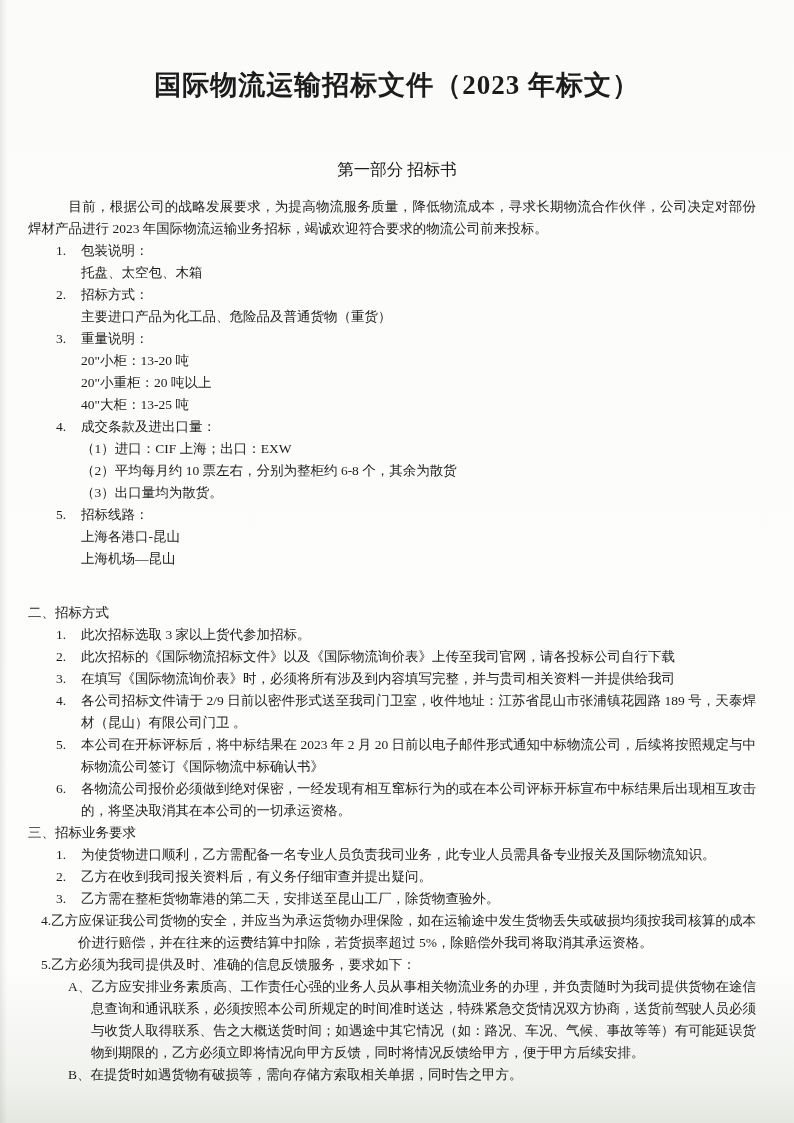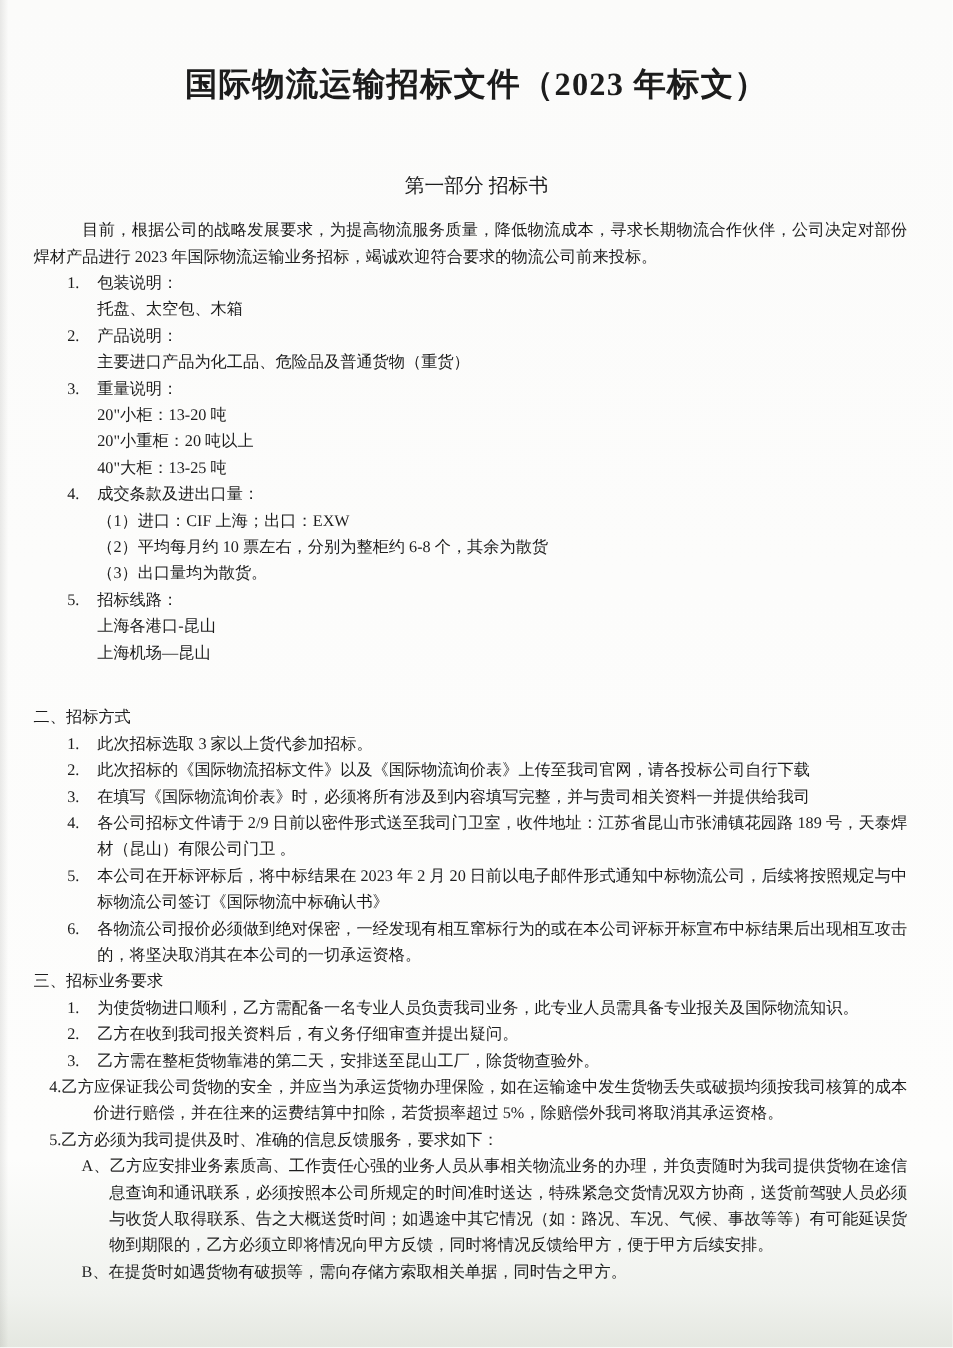--- a/index.html
+++ b/index.html
@@ -16,21 +16,21 @@
   .page::before {
     content: "";
     position: absolute;
     left: 0; top: 0; bottom: 0;
     width: 7px;
     background: linear-gradient(90deg, rgba(60,60,55,0.10), rgba(60,60,55,0));
     pointer-events: none;
   }
   .title {
     margin: 0;
-    padding-top: 52px;
+    padding-top: 67px;
     text-align: center;
     font-size: 27px;
     font-weight: bold;
     letter-spacing: 1px;
   }
   .part {
     margin: 0;
     margin-top: 56px;
     text-align: center;
     font-size: 16.5px;
@@ -75,21 +75,21 @@
 
 
     <div class="li">
       <span class="n">1.</span>
       <span class="t">包装说明：</span>
     </div>
     <p class="sub">托盘、太空包、木箱</p>
 
     <div class="li">
       <span class="n">2.</span>
-      <span class="t">产品说明：</span>
+      <span class="t">招标方式：</span>
     </div>
     <p class="sub">主要进口产品为化工品、危险品及普通货物（重货）</p>
 
     <div class="li">
       <span class="n">3.</span>
       <span class="t">重量说明：</span>
     </div>
     <p class="sub">20"小柜：13-20 吨</p>
     <p class="sub">20"小重柜：20 吨以上</p>
     <p class="sub">40"大柜：13-25 吨</p>

